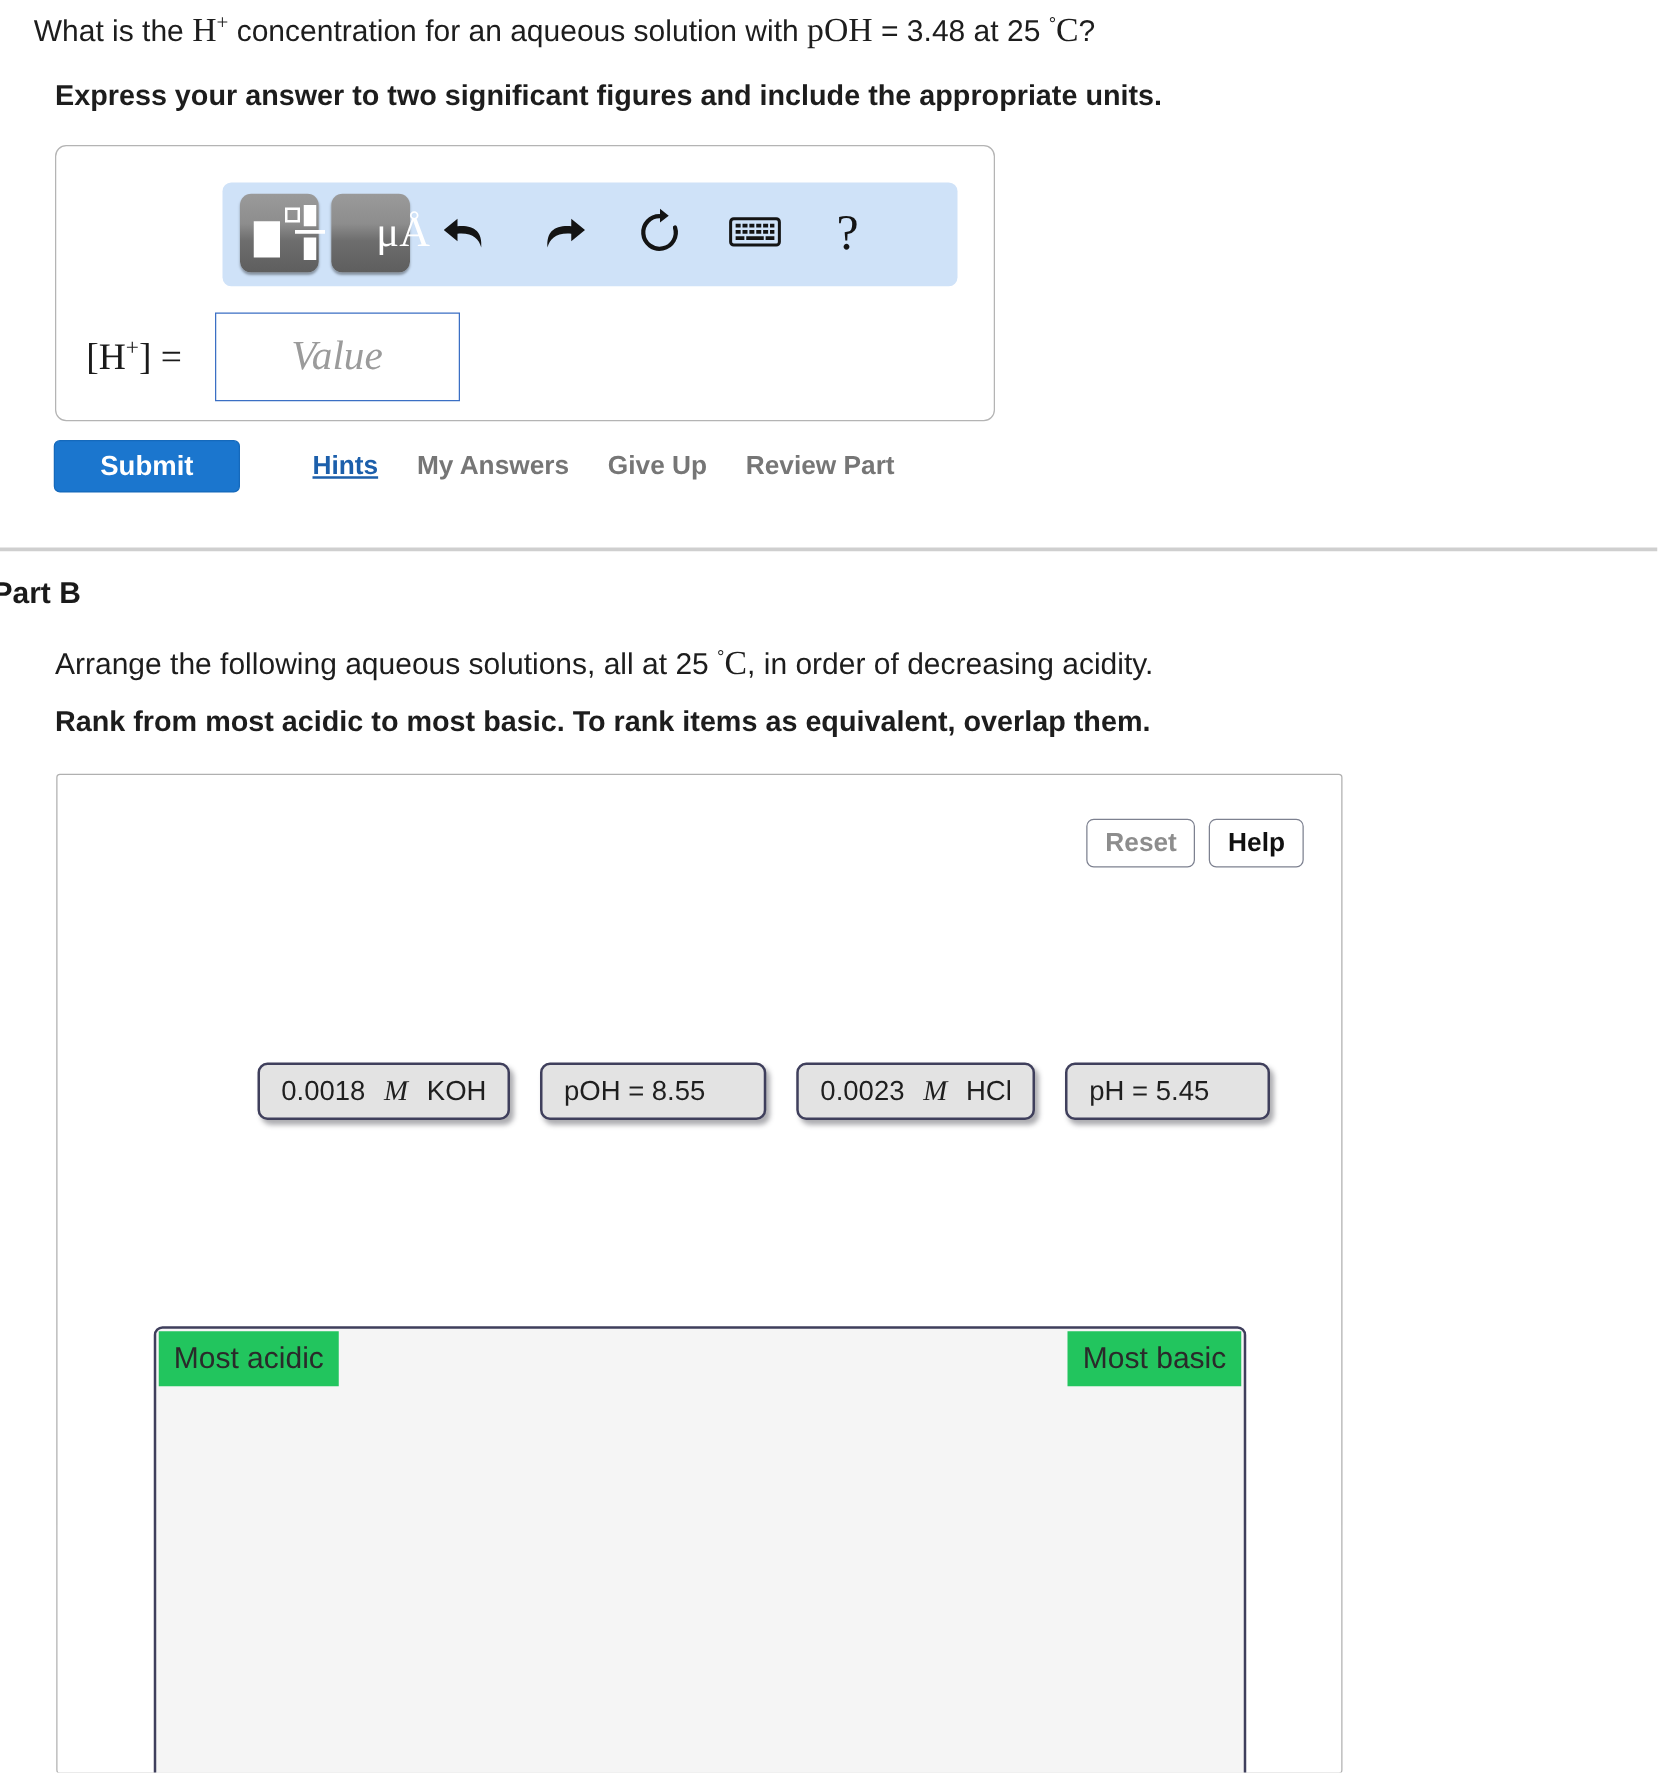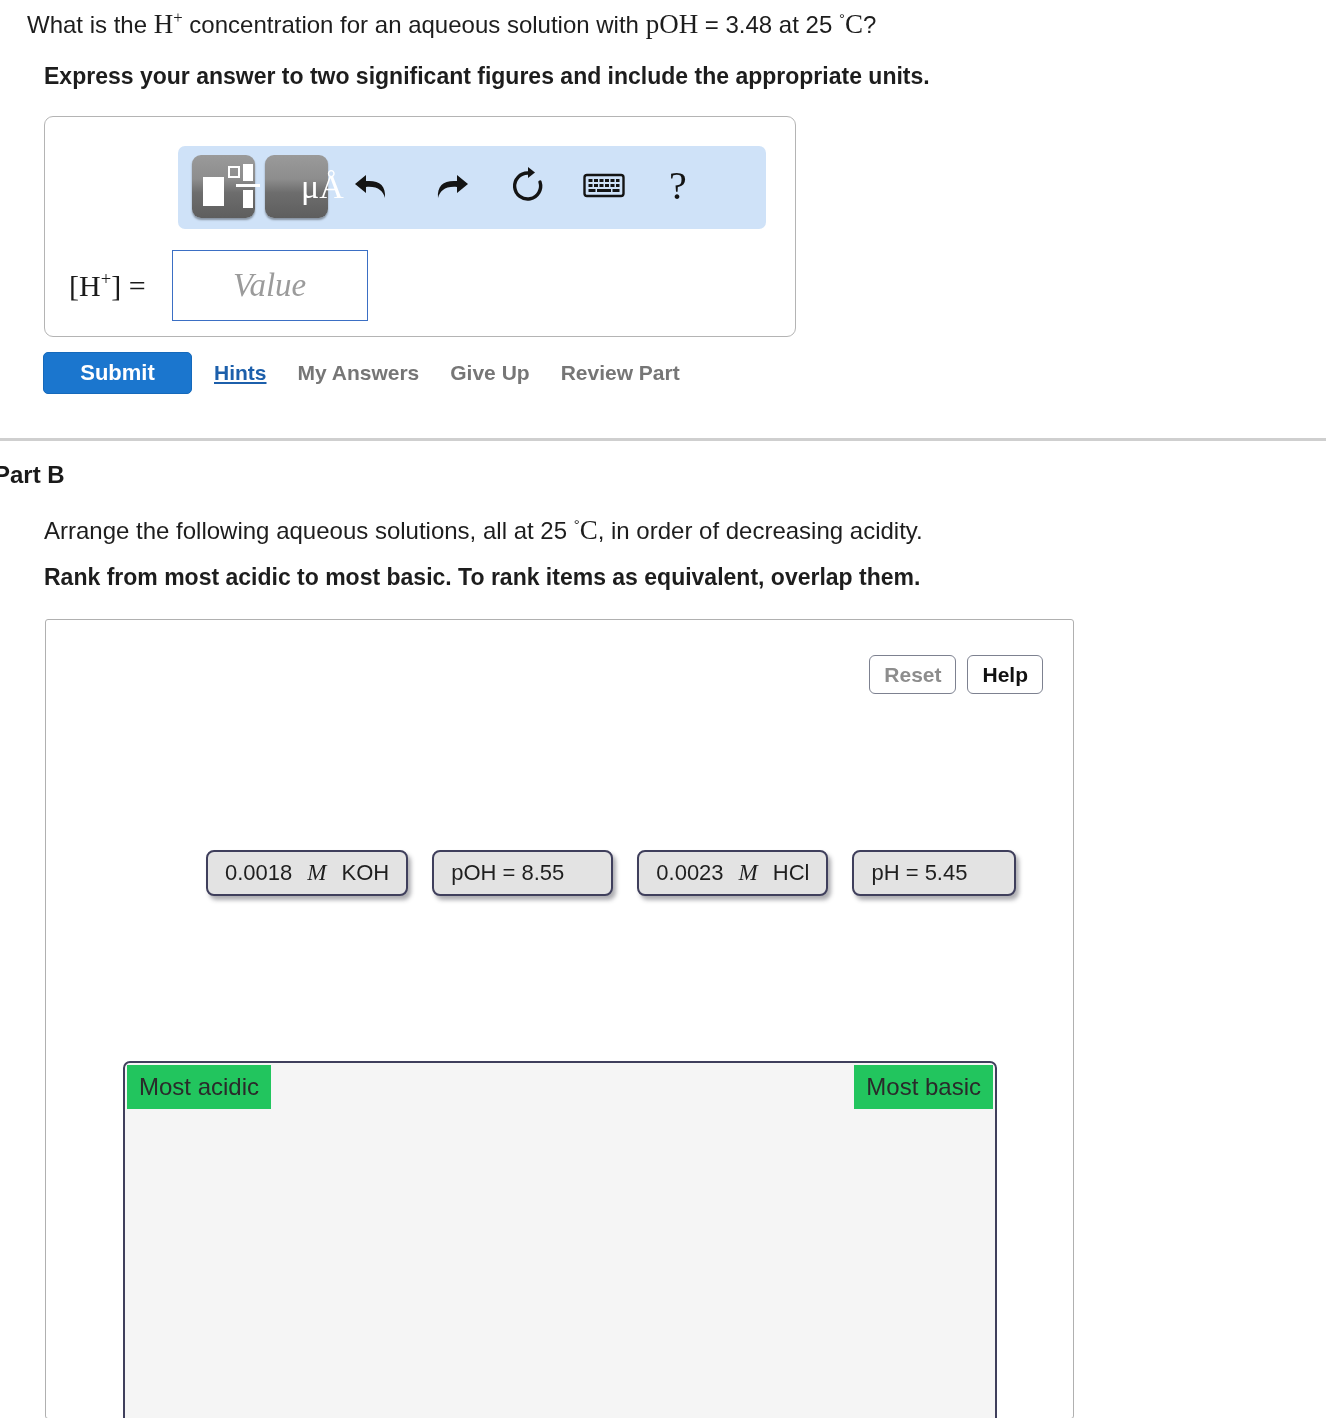--- a/index.html
+++ b/index.html
@@ -189,21 +189,21 @@
   }
   .alink {
     margin-left: 31px;
     font-size: 21px;
     font-weight: bold;
     color: #767676;
     white-space: nowrap;
     cursor: pointer;
   }
   #link-hints {
-    margin-left: 22px;
+    margin-left: 58px;
     color: #1c5fab;
     text-decoration: underline;
   }
 
   
   #section-divider {
     position: absolute;
     left: 0;
     top: 438px;
     width: 1326px;

